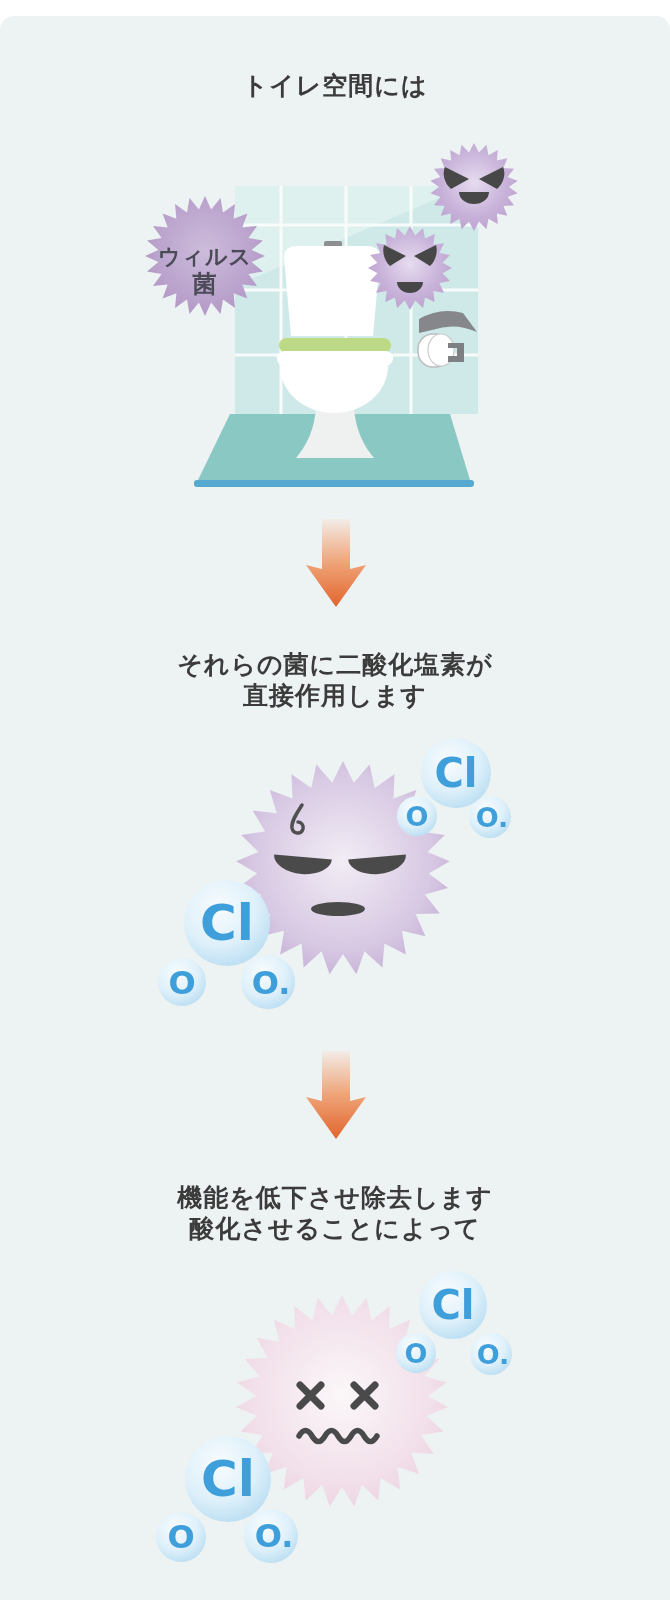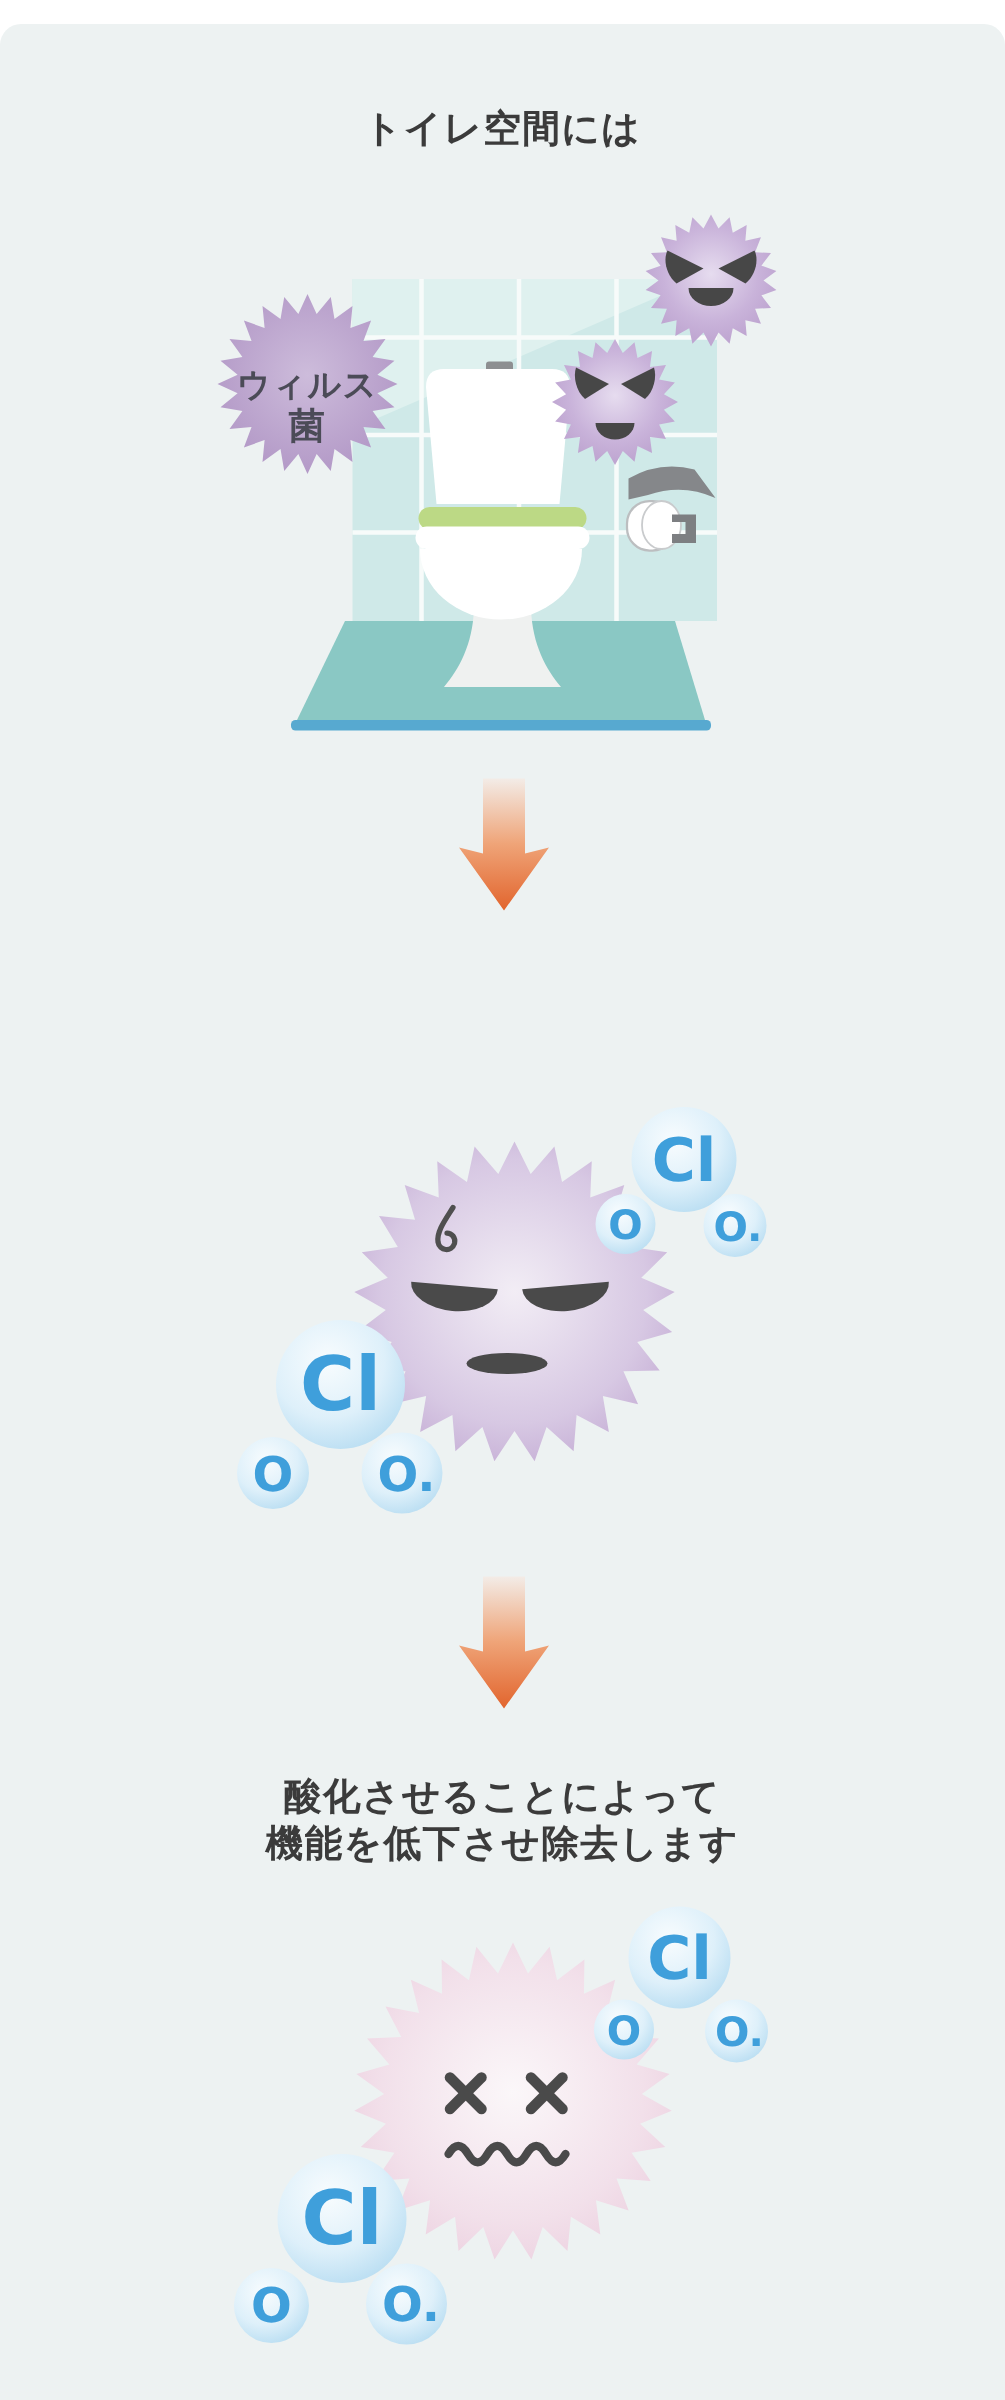--- a/index.html
+++ b/index.html
@@ -94,20 +94,24 @@
     <defs>
       <linearGradient id="gArrow1" x1="0" y1="503" x2="0" y2="590" gradientUnits="userSpaceOnUse">
         <stop offset="0%" stop-color="#f3ece7"></stop>
           <stop offset="50%" stop-color="#efa478"></stop>
           <stop offset="100%" stop-color="#e2662f"></stop>
       </linearGradient>
     </defs>
     <polygon points="322,503 350,503 350,553 366,549 336,591 306,549 322,553" fill="url(#gArrow1)"></polygon>
   </svg>
 
+  <h2 class="step-title" style="top:633px">
+    <span>それらの菌に二酸化塩素が</span>
+    <span>直接作用します</span>
+  </h2>
 
   <svg class="illu" style="top:700px" width="670" height="320" viewBox="0 700 670 320">
     <defs>
       <radialGradient id="gBigGerm" cx="0.5" cy="0.47" r="0.75">
         <stop offset="0%" stop-color="#f2edf5"></stop>
           <stop offset="55%" stop-color="#d7c8e3"></stop>
           <stop offset="100%" stop-color="#b292c6"></stop>
       </radialGradient>
       <radialGradient id="gBubble2" cx="0.4" cy="0.32" r="0.8">
         <stop offset="0%" stop-color="#f8fcfe"></stop>
@@ -148,22 +152,22 @@
       <linearGradient id="gArrow2" x1="0" y1="1035" x2="0" y2="1122" gradientUnits="userSpaceOnUse">
         <stop offset="0%" stop-color="#f3ece7"></stop>
           <stop offset="50%" stop-color="#efa478"></stop>
           <stop offset="100%" stop-color="#e2662f"></stop>
       </linearGradient>
     </defs>
     <polygon points="322,1035 350,1035 350,1085 366,1081 336,1123 306,1081 322,1085" fill="url(#gArrow2)"></polygon>
   </svg>
 
   <h2 class="step-title" style="top:1166px">
+    <span>機能を低下させ除去します</span>
     <span>酸化させることによって</span>
-    <span>機能を低下させ除去します</span>
   </h2>
 
   <svg class="illu" style="top:1238px" width="670" height="330" viewBox="0 1238 670 330">
     <defs>
       <radialGradient id="gPinkGerm" cx="0.5" cy="0.47" r="0.75">
         <stop offset="0%" stop-color="#fbf7f9"></stop>
           <stop offset="55%" stop-color="#f2e0ea"></stop>
           <stop offset="100%" stop-color="#e7c3d7"></stop>
       </radialGradient>
       <radialGradient id="gBubble3" cx="0.4" cy="0.32" r="0.8">

